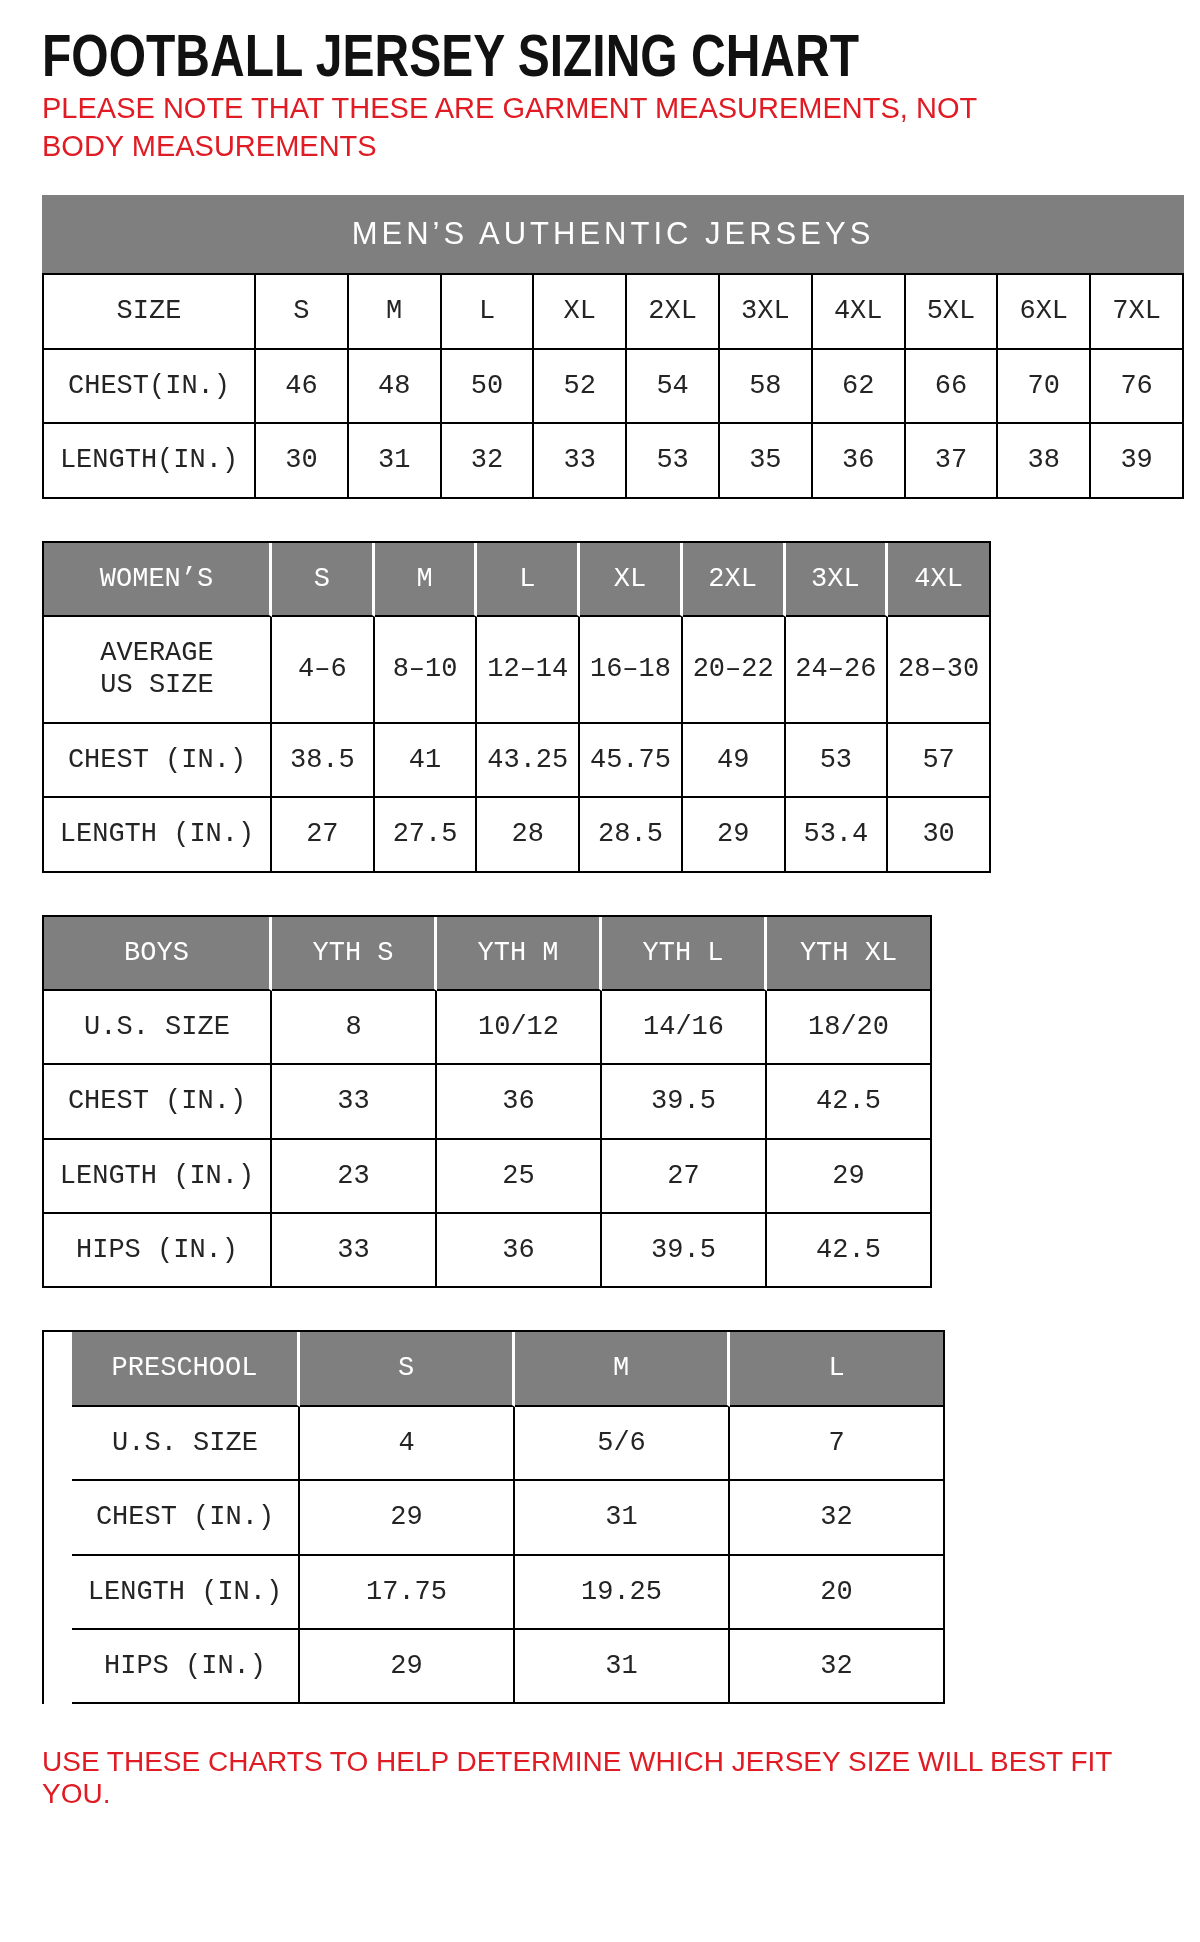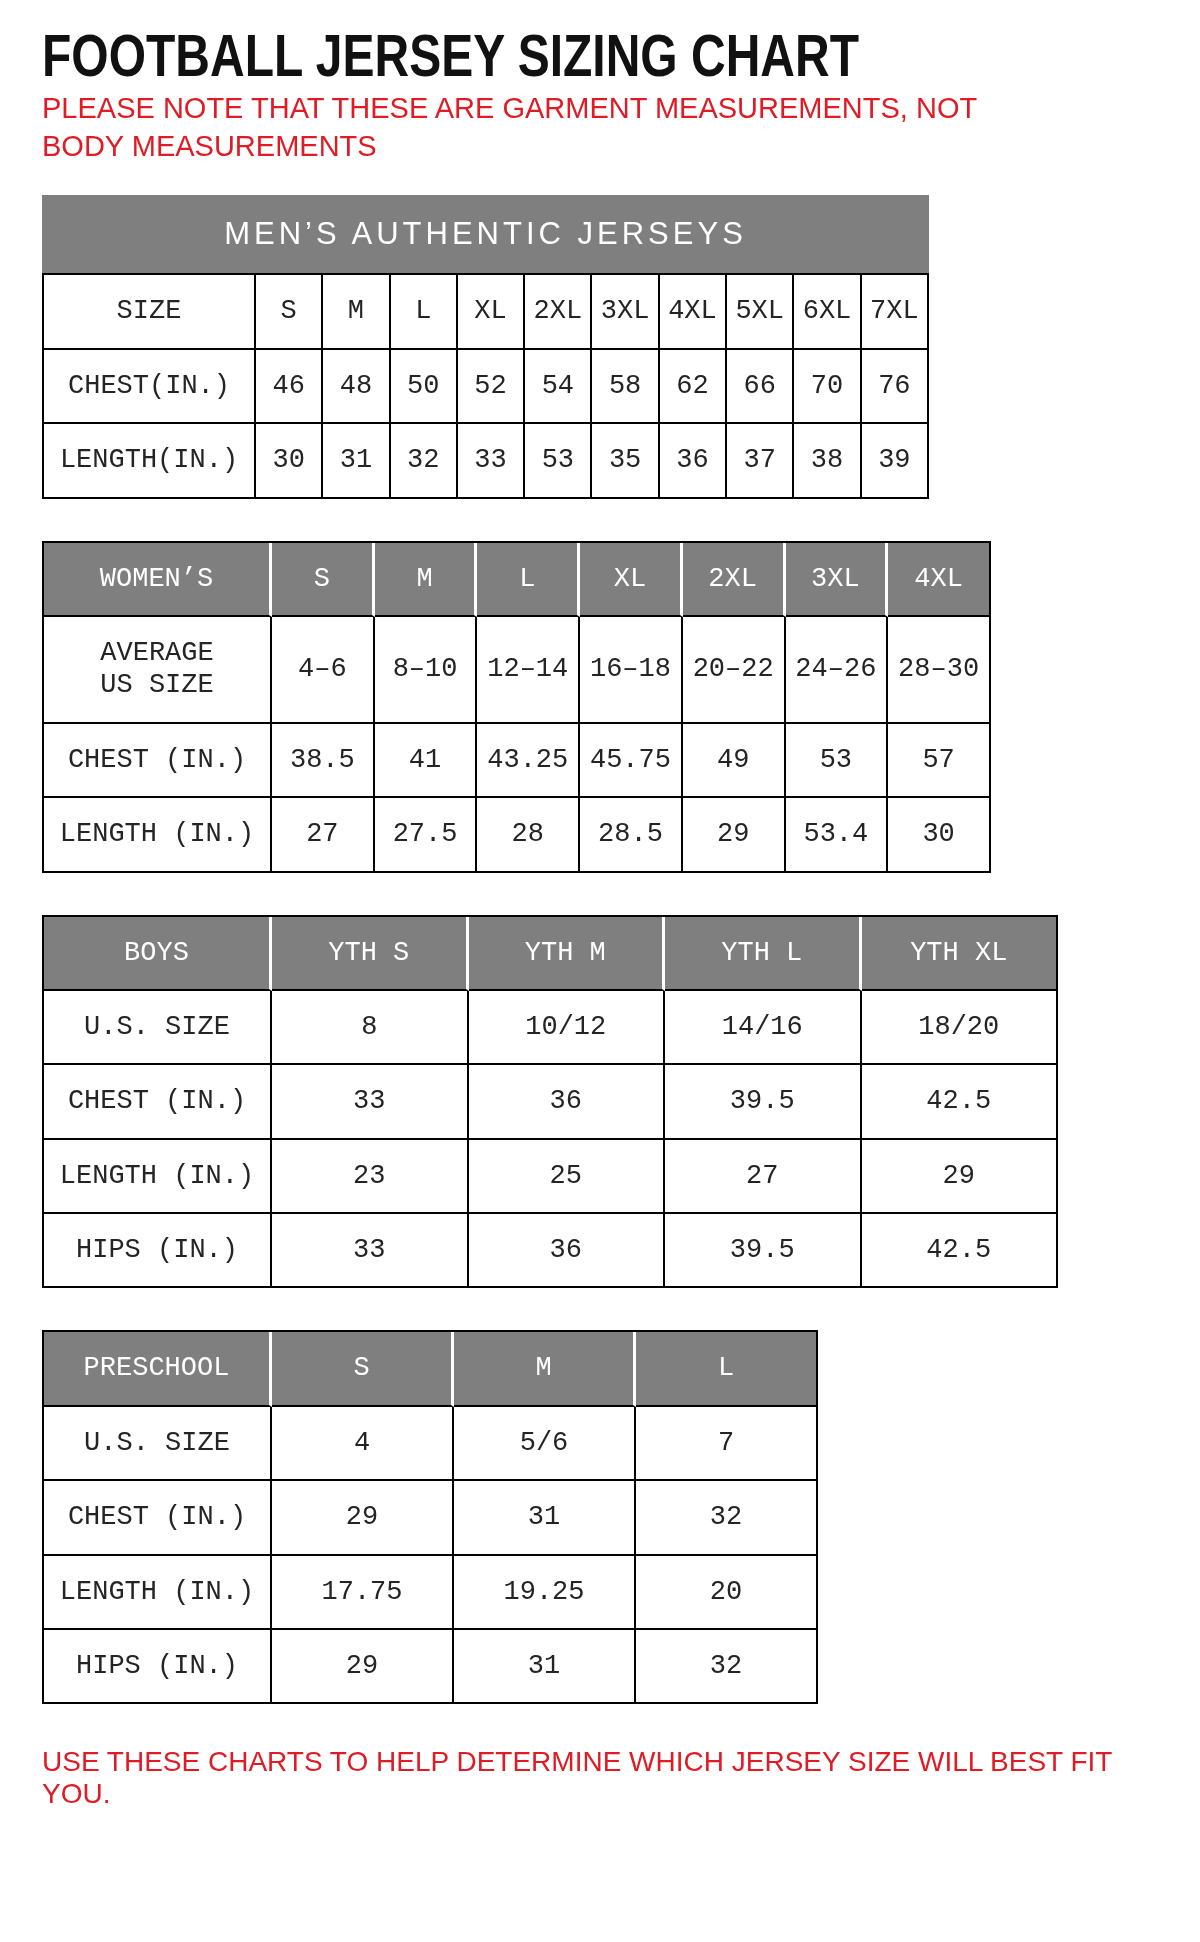--- a/index.html
+++ b/index.html
@@ -64,30 +64,30 @@
     overflow: hidden;
   }
   .tbl thead th {
     background: var(--header-gray, #7f7f7f);
     color: #ffffff;
     border-right: 3px solid #ffffff;
     border-bottom: 2px solid var(--border-black, #000);
   }
   .tbl thead th:last-child { border-right: 2px solid var(--border-black, #000); }
 
-  .w-mens .table-title, .w-mens table { width: 887px; }
+  .w-mens .table-title, .w-mens table { width: 1142px; }
   .w-mens tr > *:first-child { width: 212px; }
 
   .w-womens table { width: 949px; }
   .w-womens tr > *:first-child { width: 228px; }
 
-  .w-boys table { width: 1016px; }
+  .w-boys table { width: 890px; }
   .w-boys tr > *:first-child { width: 228px; }
 
-  .w-preschool table { width: 776px; }
+  .w-preschool table { width: 903px; padding-left: 28px; }
   .w-preschool tr > *:first-child { width: 228px; }
 
   .footer-note {
     margin: 6px 0 0 0;
     font-size: 28px;
     color: var(--accent-red, #e01b24);
   }
 </style>
 </head>
 <body>

